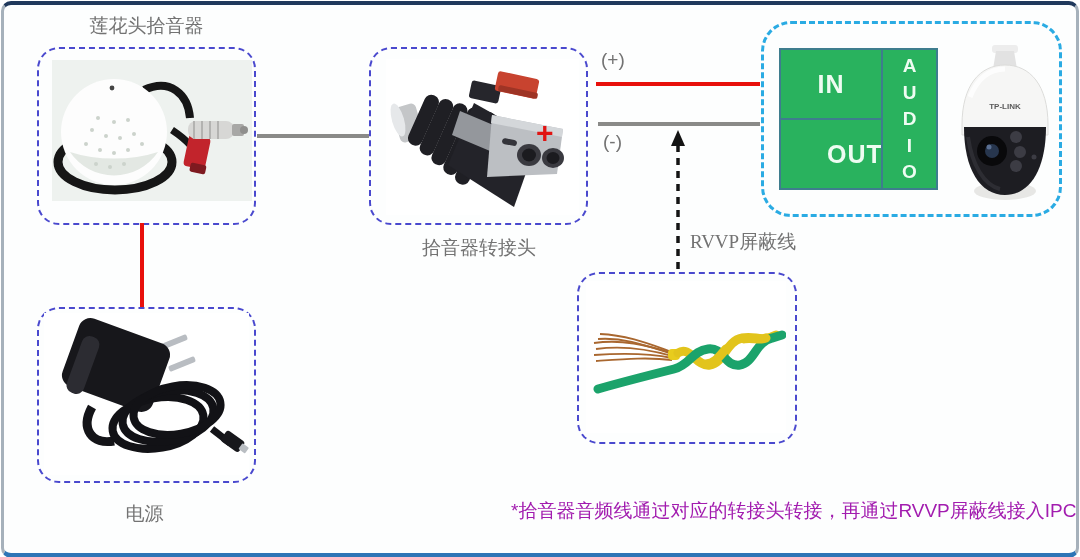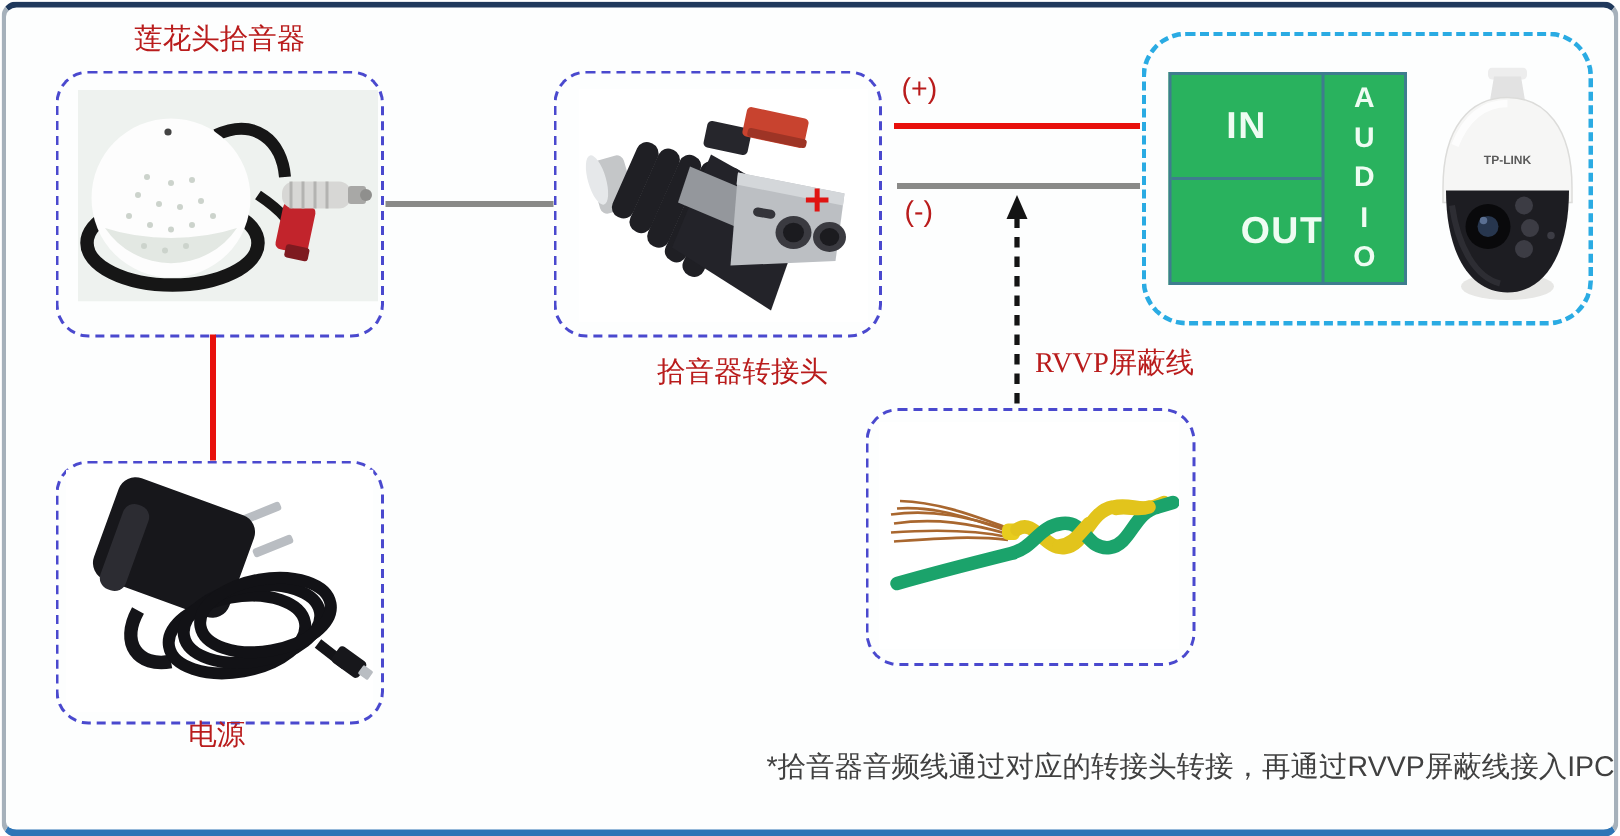--- a/index.html
+++ b/index.html
@@ -1,37 +1,37 @@
 <!DOCTYPE html>
 <html><head>
 <meta charset="utf-8">
 <style>
   html,body{margin:0;padding:0;background:#ffffff;font-family:"Liberation Sans","DejaVu Sans",sans-serif;}
   .frame{position:relative;width:1072px;height:548px;margin:1px auto 0 1px;background:#fdfefe;
          border-top:4px solid #20395c;border-bottom:5px solid #2e75b6;
          border-left:3px solid #a6b1bb;border-right:3px solid #a6b1bb;border-radius:10px;overflow:hidden;}
   .abs{position:absolute;}
-  .label{position:absolute;color:#b91c1c;font-size:19px;white-space:nowrap;}
+  .label{position:absolute;color:#737373;font-size:19px;white-space:nowrap;}
   .center{text-align:center;}
   .dash-purple{position:absolute;border:2px dashed #4a49ce;border-radius:22px;background:transparent;}
   .dash-cyan{position:absolute;border:3px dashed #2aabe3;border-radius:30px;}
   .line{position:absolute;}
   .red-h{height:4px;background:#e8100c;}
   .gray-h{height:4px;background:#8a8a88;}
   .red-v{width:4px;background:#e8100c;}
   
   .audio-table{position:absolute;left:775px;top:43px;width:159px;height:142px;display:flex;
                background:#29b25e;border:2px solid #3e7d8e;box-sizing:border-box;}
   .audio-rows{width:100px;display:flex;flex-direction:column;}
   .audio-cell{flex:1;display:flex;align-items:center;justify-content:center;color:#eefcf2;
               font-size:25px;font-weight:bold;border-bottom:2px solid #3e7d8e;letter-spacing:1px;}
   .audio-cell:last-child{border-bottom:none;margin-left:48px;}
   .audio-col{flex:1;border-left:2px solid #3e7d8e;display:flex;flex-direction:column;align-items:center;
              justify-content:space-between;padding:5px 0;color:#eefcf2;font-size:19px;font-weight:bold;}
-  .note{position:absolute;left:507px;top:493px;font-size:19px;color:#404040;white-space:nowrap;}
+  .note{position:absolute;left:507px;top:493px;font-size:19px;color:#a21caf;white-space:nowrap;}
   svg{display:block;}
 </style>
 </head>
 <body>
 
 <div class="frame">
 
   <div class="label center" style="left:40px;top:8px;width:205px;">莲花头拾音器</div>
   <div class="dash-purple" style="left:33px;top:42px;width:215px;height:174px;"></div>
   <svg class="abs" style="left:48px;top:55px;" width="200" height="141" viewBox="0 0 200 141">
@@ -96,21 +96,21 @@
     </g>
     <path d="M106 56 L177 70 L171 115 L101 118 Z" fill="#bcbfc3"></path>
     <path d="M106 56 L177 70 L176 78 L105 64 Z" fill="#d4d7da"></path>
     <ellipse cx="143" cy="96" rx="12" ry="11" fill="#3a3a40"></ellipse>
     <ellipse cx="143" cy="96" rx="7" ry="6.5" fill="#1b1b1f"></ellipse>
     <ellipse cx="167" cy="99" rx="11" ry="10" fill="#3a3a40"></ellipse>
     <ellipse cx="167" cy="99" rx="6.5" ry="6" fill="#1b1b1f"></ellipse>
     <rect x="116" y="80" width="15" height="6" rx="3" fill="#34343a" transform="rotate(10 123 83)"></rect>
     <text x="150" y="84" font-size="30" font-weight="bold" fill="#e01412">+</text>
   </svg>
-  <div class="label center" style="left:358px;top:230px;width:190px;text-align:right;">拾音器转接头</div>
+  <div class="label center" style="left:380px;top:230px;width:190px;">拾音器转接头</div>
 
   <div class="label" style="left:597px;top:44px;">(+)</div>
   <div class="line red-h" style="left:592px;top:77px;width:164px;"></div>
   <div class="line gray-h" style="left:594px;top:117px;width:162px;"></div>
   <div class="label" style="left:599px;top:126px;">(-)</div>
 
   <svg class="abs" style="left:663px;top:125px;" width="22" height="142" viewBox="0 0 22 142">
     <line x1="11" y1="15" x2="11" y2="142" stroke="#141414" stroke-width="3.5" stroke-dasharray="7 6"></line>
     <polygon points="11,0 4,16 18,16" fill="#141414"></polygon>
   </svg>
@@ -164,21 +164,21 @@
       <ellipse cx="114" cy="110" rx="46" ry="25" transform="rotate(-10 114 110)"></ellipse>
       <ellipse cx="124" cy="103" rx="46" ry="25" transform="rotate(-10 124 103)"></ellipse>
       <ellipse cx="133" cy="97" rx="44" ry="24" transform="rotate(-10 133 97)"></ellipse>
     </g>
     <path d="M168 116 L186 130" stroke="#141418" stroke-width="7"></path>
     <g>
       <rect x="178" y="122" width="22" height="13" rx="3" fill="#17171b" transform="rotate(36 189 128)"></rect>
       <rect x="196" y="132" width="8" height="7" rx="1" fill="#b9bdc2" transform="rotate(36 200 135)"></rect>
     </g>
   </svg>
-  <div class="label center" style="left:33px;top:472px;width:215px;">电源</div>
+  <div class="label center" style="left:33px;top:496px;width:215px;">电源</div>
 
   <div class="dash-purple" style="left:573px;top:267px;width:216px;height:168px;"></div>
   <svg class="abs" style="left:582px;top:276px;" width="200" height="152" viewBox="0 0 200 152">
     <rect width="200" height="152" fill="#ffffff"></rect>
     <g stroke="#a9672f" stroke-width="1.8" fill="none">
       <path d="M8 62 C36 58 60 64 86 72"></path>
       <path d="M10 68 C38 64 62 68 86 75"></path>
       <path d="M8 74 C36 72 62 72 86 77"></path>
       <path d="M12 58 C40 56 64 66 86 73"></path>
       <path d="M10 80 C38 78 62 76 86 79"></path>

